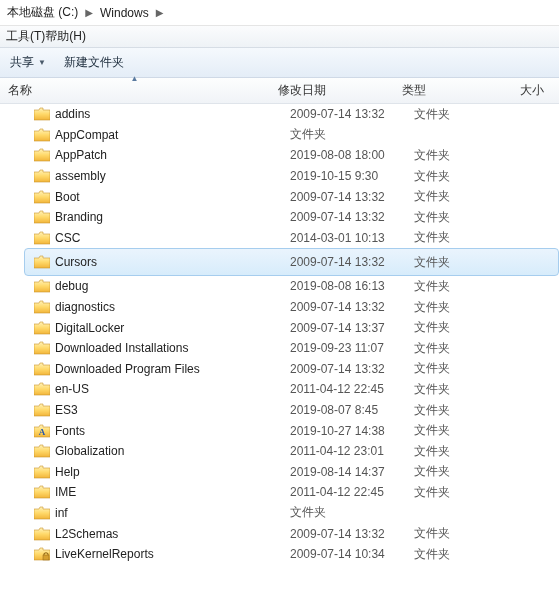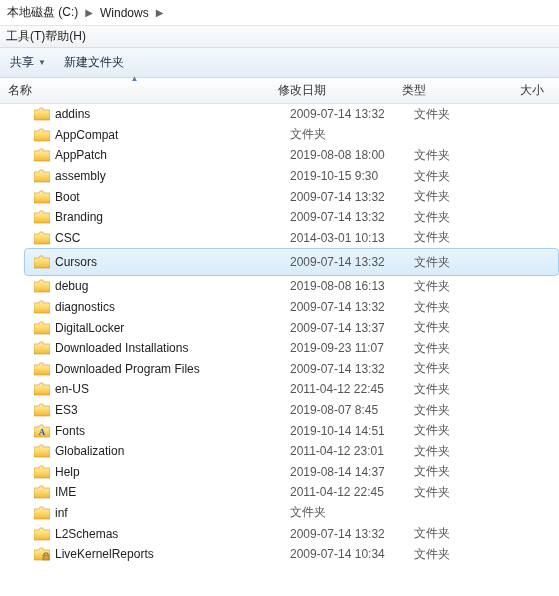--- a/index.html
+++ b/index.html
@@ -367,21 +367,21 @@
     <div class="row">
       <div class="cell-name">
         <span class="folder-icon">
           <svg width="16" height="14" viewBox="0 0 16 14">
             <path d="M0 3 L5 3 L6 1 L9 1 L9 3 L16 3 L16 13 L0 13 Z" fill="url(#fg)" stroke="#c9952b" stroke-width="0.6"></path>
             <text x="8" y="11" text-anchor="middle" font-size="9" font-family="serif" fill="#2a5aa8" font-weight="bold">A</text>
           </svg>
         </span>
         <span>Fonts</span>
       </div>
-      <div class="cell-date">2019-10-14 14:51</div>
+      <div class="cell-date">2019-10-27 14:38</div>
       <div class="cell-type">文件夹</div>
       <div class="cell-size"></div>
     </div>
     <div class="row">
       <div class="cell-name">
         <span class="folder-icon">
           <svg width="16" height="14" viewBox="0 0 16 14">
             <path d="M0 3 L5 3 L6 1 L9 1 L9 3 L16 3 L16 13 L0 13 Z" fill="url(#fg)" stroke="#c9952b" stroke-width="0.6"></path>
           </svg>
         </span>

